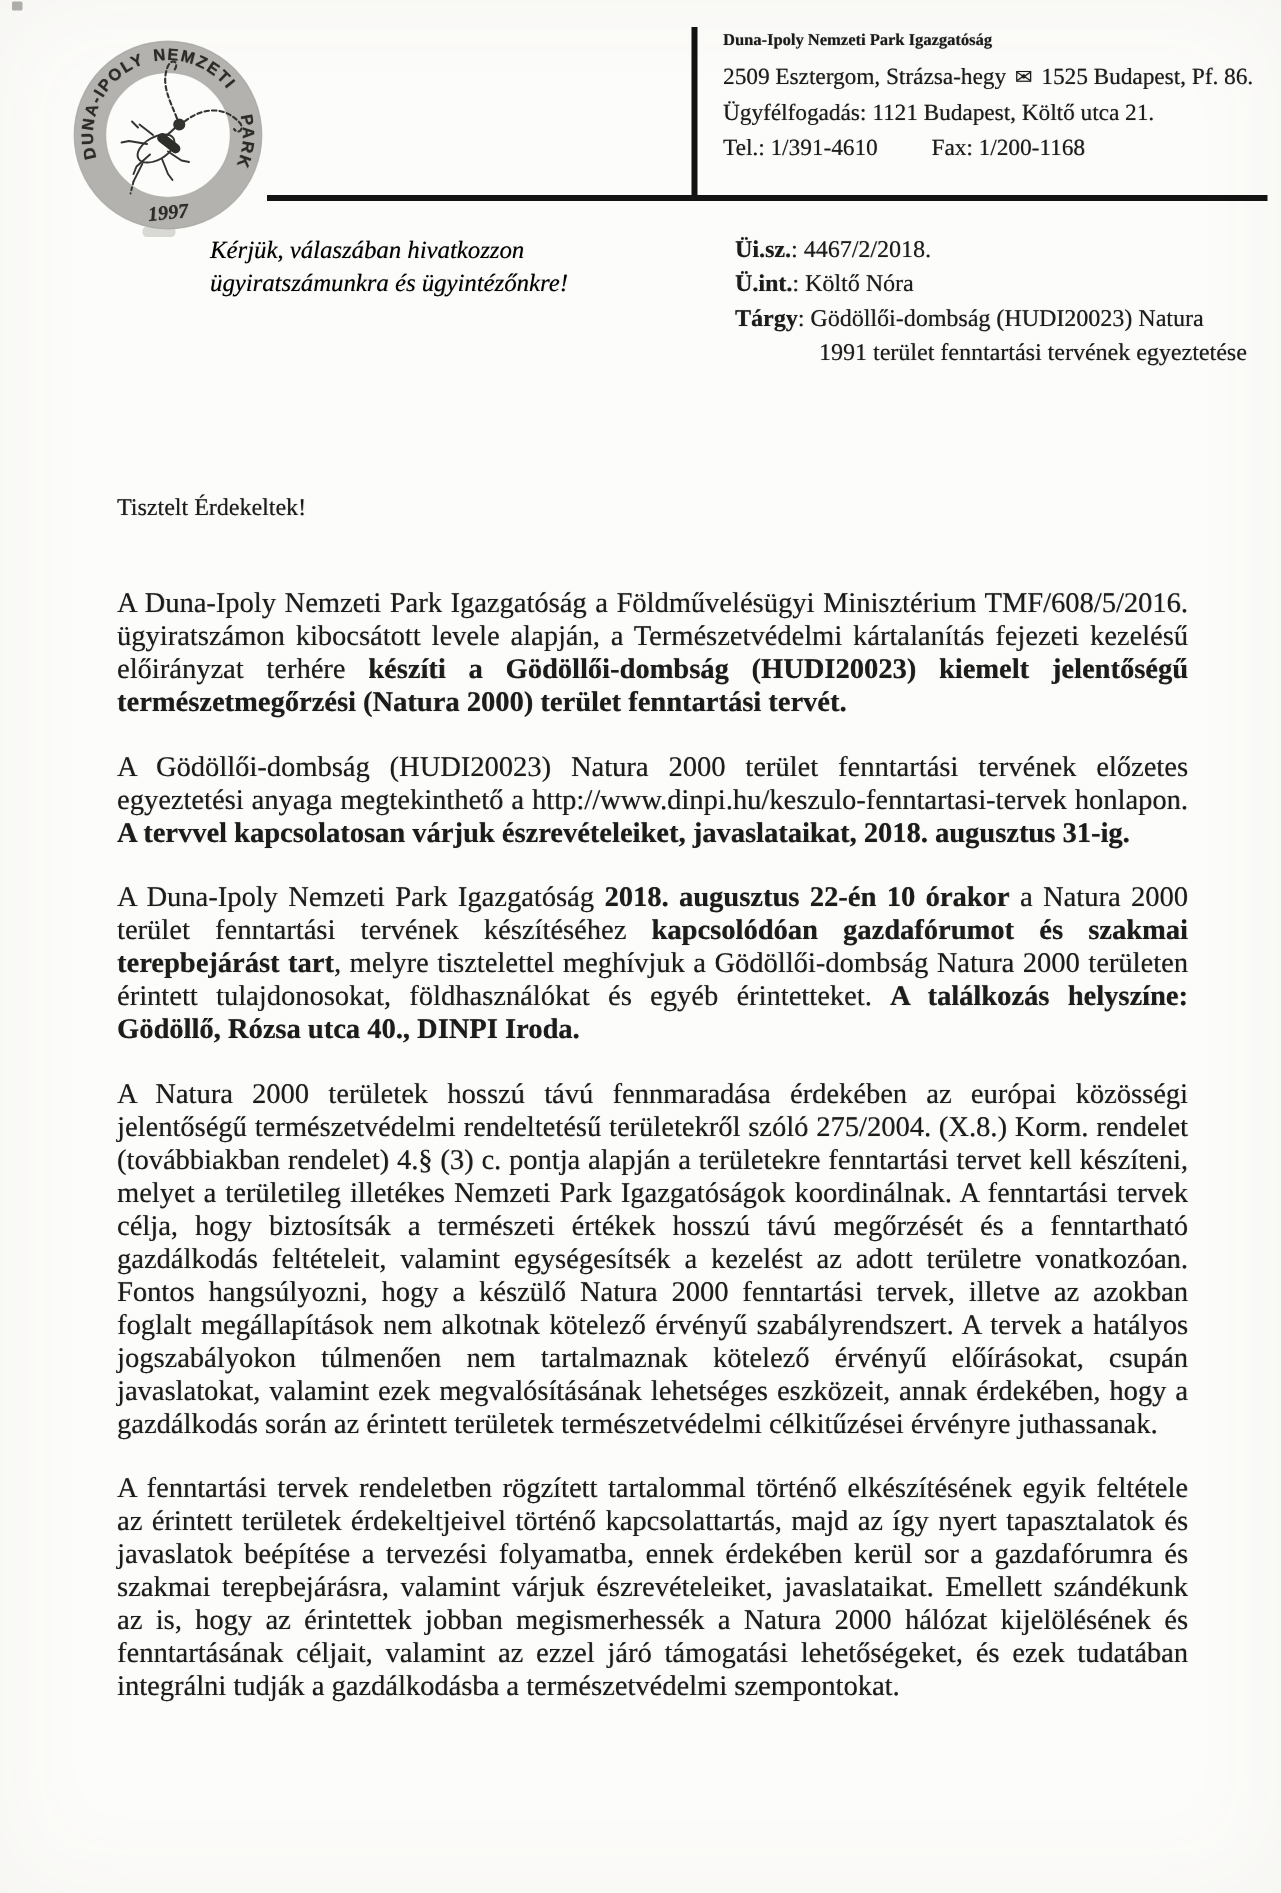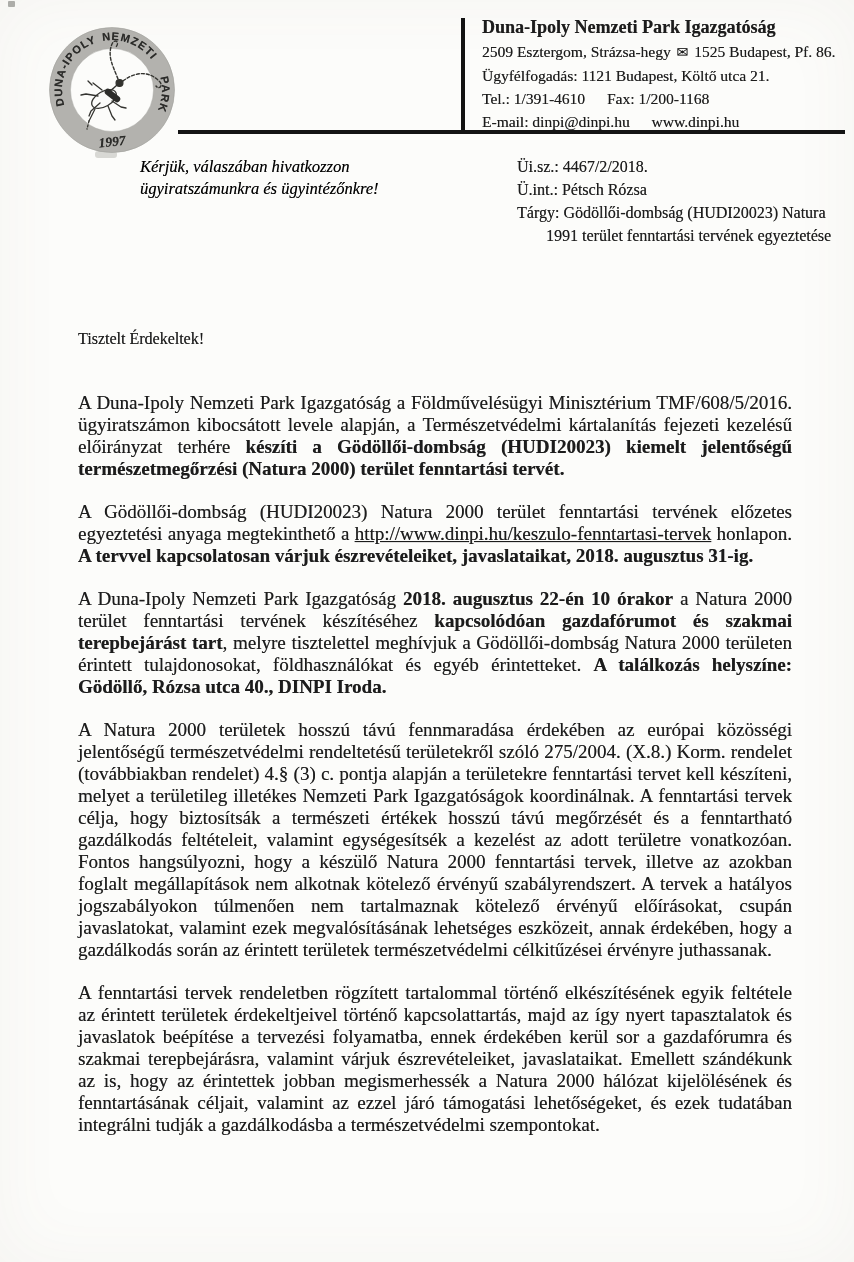--- a/index.html
+++ b/index.html
@@ -16,35 +16,35 @@
   }
   .speck{position:absolute;left:8px;top:1px;width:7px;height:6px;background:#9a9a96;opacity:.8;border-radius:1px;}
   .smudge{position:absolute;left:95px;top:151px;width:22px;height:7px;background:#d8d8d4;border-radius:3px;}
 
   .logo{position:absolute;left:46px;top:24px;}
 
   .vbar{position:absolute;left:461px;top:18px;width:4px;height:114px;background:#121212;}
   .hrule{position:absolute;left:178px;top:130px;width:667px;height:4px;background:#141414;}
 
   .letterhead{position:absolute;left:482px;top:16px;width:365px;font-size:15.5px;line-height:23px;}
-  .letterhead .org{font-weight:bold;font-size:18px;margin-bottom:1px;}
-  .letterhead .gap{margin-left:18px;}
+  .letterhead .org{font-weight:bold;font-size:11px;margin-bottom:1px;}
+  .letterhead .gap{margin-left:32px;}
   .env{font-size:14px;padding:0 2px;}
 
   .refnote{position:absolute;left:140px;top:156px;font-style:italic;font-size:16.5px;line-height:22px;color:#000000;}
   .refblock{position:absolute;left:490px;top:155px;width:345px;font-size:16px;line-height:23px;}
-  .refblock b{font-weight:normal;margin-left:27px;}
+  .refblock b{font-weight:bold;}
   .subject{padding-left:56px;text-indent:-56px;}
 
   .salutation{position:absolute;left:78px;top:330px;font-size:16px;}
 
   .letter-body{position:absolute;left:78px;top:392px;width:714px;font-size:19px;line-height:22px;}
   .para{margin:0 0 21px 0;text-align:justify;text-align-last:left;}
   .seg-bold{font-weight:bold;}
-  .seg-link{text-decoration:underline;margin-top:24px;}
+  .seg-link{margin-top:24px;}
 </style>
 </head>
 <body>
 
 <div class="page">
 
   <div class="speck"></div>
   <div class="smudge"></div>
 
   <svg class="logo" width="132" height="132" viewBox="0 0 132 132">
@@ -85,37 +85,33 @@
     <div>
       <span>2509 Esztergom, Strázsa-hegy</span>
       <span class="env">✉</span>
       <span>1525 Budapest, Pf. 86.</span>
     </div>
     <div>Ügyfélfogadás: 1121 Budapest, Költő utca 21.</div>
     <div>
       <span>Tel.: 1/391-4610</span>
       <span class="gap">Fax: 1/200-1168</span>
     </div>
-    <div>
-      <span>E-mail: dinpi@dinpi.hu</span>
-      <span class="gap">www.dinpi.hu</span>
-    </div>
   </div>
 
   <div class="refnote">
     <div>Kérjük, válaszában hivatkozzon</div>
     <div>ügyiratszámunkra és ügyintézőnkre!</div>
   </div>
 
   <div class="refblock">
     <div>
       <b>Üi.sz.</b><span>: </span><span>4467/2/2018.</span>
     </div>
     <div>
-      <b>Ü.int.</b><span>: </span><span>Pétsch Rózsa</span>
+      <b>Ü.int.</b><span>: </span><span>Költő Nóra</span>
     </div>
     <div class="subject">
       <b>Tárgy</b><span>: </span><span>Gödöllői-dombság (HUDI20023) Natura 1991 terület fenntartási tervének egyeztetése</span>
     </div>
   </div>
 
   <div class="salutation">Tisztelt Érdekeltek!</div>
 
   <div class="letter-body">
       <p class="para"><span class="seg-normal">A Duna-Ipoly Nemzeti Park Igazgatóság a Földművelésügyi Minisztérium TMF/608/5/2016. ügyiratszámon kibocsátott levele alapján, a Természetvédelmi kártalanítás fejezeti kezelésű előirányzat terhére </span><span class="seg-bold">készíti a Gödöllői-dombság (HUDI20023) kiemelt jelentőségű természetmegőrzési (Natura 2000) terület fenntartási tervét.</span></p>

